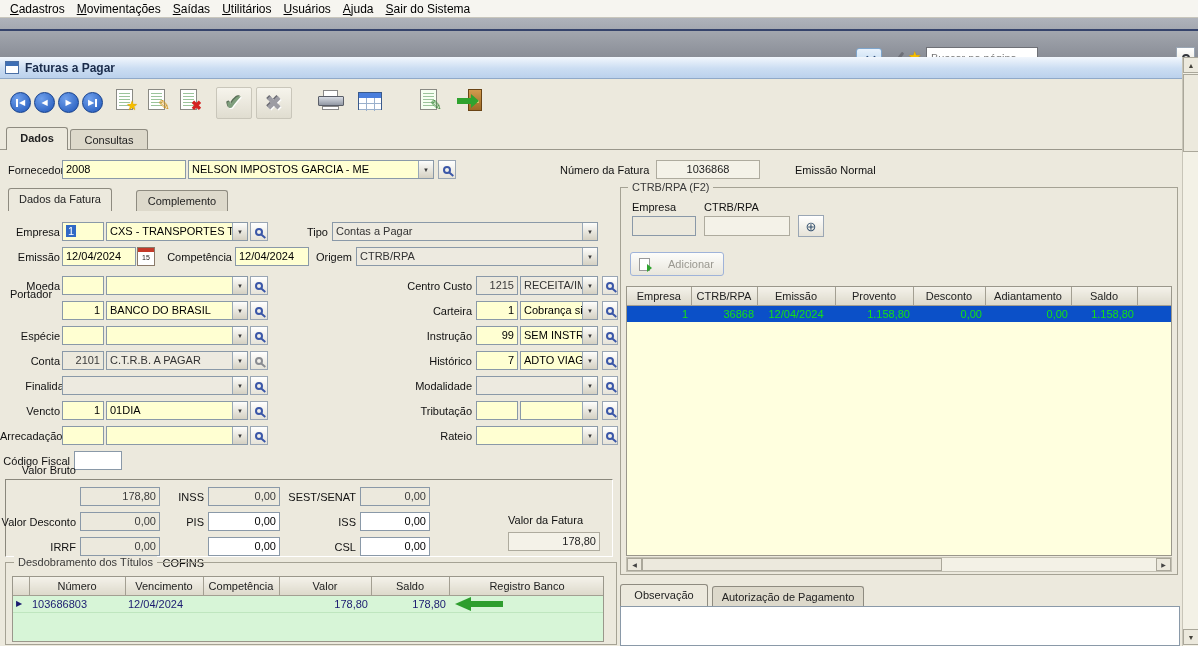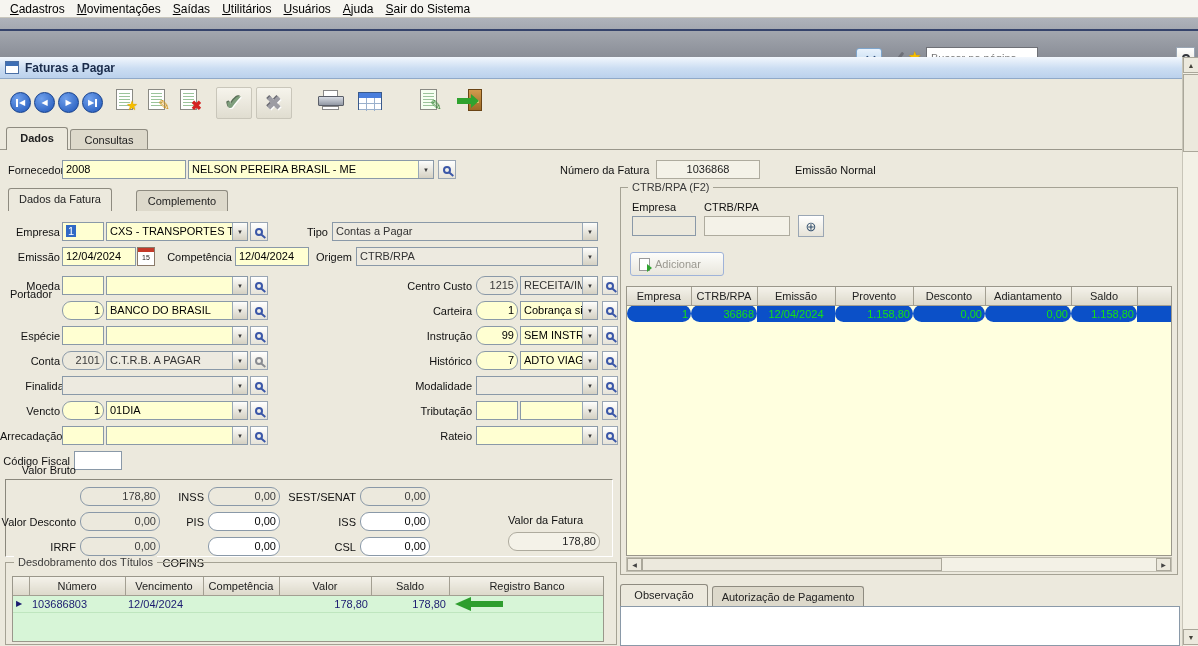--- a/index.html
+++ b/index.html
@@ -66,21 +66,21 @@
   .tab.on { background:#ECE9DD; z-index:3; }
   .tabline { position:absolute; height:1px; background:#FFFFFF; border-top:1px solid #9A978B; }
 
   
   .lbl { position:absolute; font-size:11px; color:#111; white-space:nowrap; }
   .lbl.r { text-align:right; }
   .fld { position:absolute; height:19px; border:1px solid #8A99A8; background:#FFFFD2; font-size:11px; color:#000; padding:2px 3px; white-space:nowrap; overflow:hidden; }
   .fld.gry { background:#ECE9DD; color:#3A3A3A; }
   .fld.wht { background:#FFFFFF; }
   .fld.flat { background:#F4F2E8; border-color:#AEAB9E; color:#222; }
-  .ra { text-align:right;border-radius:9px; } .ctr { text-align:center; }
+  .ra { text-align:right; } .ctr { text-align:center; }
   .combo { position:absolute; height:19px; border:1px solid #8A99A8; background:#FFFFD2; display:flex; padding:0; font-size:11px; }
   .combo.gry { background:#EDEAE0; color:#333; }
   .combo .txt { flex:1; padding:2px 3px; white-space:nowrap; overflow:hidden; }
   .combo .arw { width:15px; border-left:1px solid #98A8B8; background:linear-gradient(#FDFDFB,#D5D1C3); color:#3A3A3A; font-size:6px; display:flex; align-items:center; justify-content:center; }
   .magbtn { position:absolute; width:18px; height:19px; }
   .calbtn { position:absolute; width:18px; height:19px; background:#fff; border:1px solid #8A7A6A; font-size:7px; text-align:center; padding-top:6px; color:#222; }
   .calbtn::before { content:""; position:absolute; left:0; top:0; width:100%; height:4px; background:#C43A2A; }
   .selhl { background:#316AC5; color:#fff; padding:0 2px; }
 
   
@@ -100,21 +100,21 @@
   .desd-row td { color:#1A1A70; border-bottom:1px solid #BFE6BF; }
   .sel td { background:#0B50C8; color:#15E015; }
   .ind { font-size:8px; color:#222; }
 
   .garrow { position:absolute; width:50px; height:14px; }
   .garrow .head { position:absolute; left:0; top:0; border-top:7px solid transparent; border-bottom:7px solid transparent; border-right:16px solid #2E9E2E; }
   .garrow .tail { position:absolute; left:15px; top:4px; width:33px; height:6px; background:#2E9E2E; }
 
   
   .btn { position:absolute; border:1px solid #9FB3D9; border-radius:3px; background:linear-gradient(#FDFDFB,#E8E6DC); display:flex; align-items:center; gap:5px; padding:0 8px; font-size:11px; }
-  .btn .cap { color:#9A9890; }
+  .btn .cap { color:#9A9890;margin-left:13px; }
   .addico { width:11px; height:13px; background:#fff; border:1px solid #999; position:relative; }
   .addico::after { content:""; position:absolute; right:-3px; bottom:-2px; border-top:4px solid transparent; border-bottom:4px solid transparent; border-left:5px solid #2FA32F; }
 
   .hscroll { position:absolute; height:15px; background:#F3F1E6; border:1px solid #C2BFB2; display:flex; }
   .hbtn { width:15px; height:13px; background:#ECE9DD; border:1px solid #AAA79A; font-size:6px; color:#444; display:flex; align-items:center; justify-content:center; }
   .hthumb { width:300px; height:13px; background:#ECE9DD; border:1px solid #AAA79A; }
   .memo { position:absolute; background:#fff; border:1px solid #8A99A8; }
 </style>
 </head>
 <body>
@@ -232,21 +232,21 @@
       </span>
   </div>
 
   <div class="tab on" style="left:6px;top:127px;width:62px;height:23px;font-weight:bold;">Dados</div>
   <div class="tab" style="left:70px;top:129px;width:78px;height:21px;">Consultas</div>
   <div class="tabline" style="left:0;top:149px;width:1182px;"></div>
 
   <span class="lbl" style="left:8px;top:164px;">Fornecedor</span>
   <div class="fld" style="left:62px;top:160px;width:124px;">2008</div>
   <div class="combo" style="left:188px;top:160px;width:246px;">
-    <span class="txt">NELSON PEREIRA BRASIL - ME</span>
+    <span class="txt">NELSON IMPOSTOS GARCIA - ME</span>
     <span class="arw">▼</span>
   </div>
   <div class="magbtn magb" style="left:438px;top:160px;">
       <div class="mag"></div>
     </div>
   <span class="lbl" style="left:560px;top:164px;">Número da Fatura</span>
   <div class="fld flat ctr" style="left:656px;top:160px;width:104px;">1036868</div>
   <span class="lbl" style="left:795px;top:164px;">Emissão Normal</span>
 
   <div class="tab on" style="left:8px;top:188px;width:104px;height:23px;">Dados da Fatura</div>

